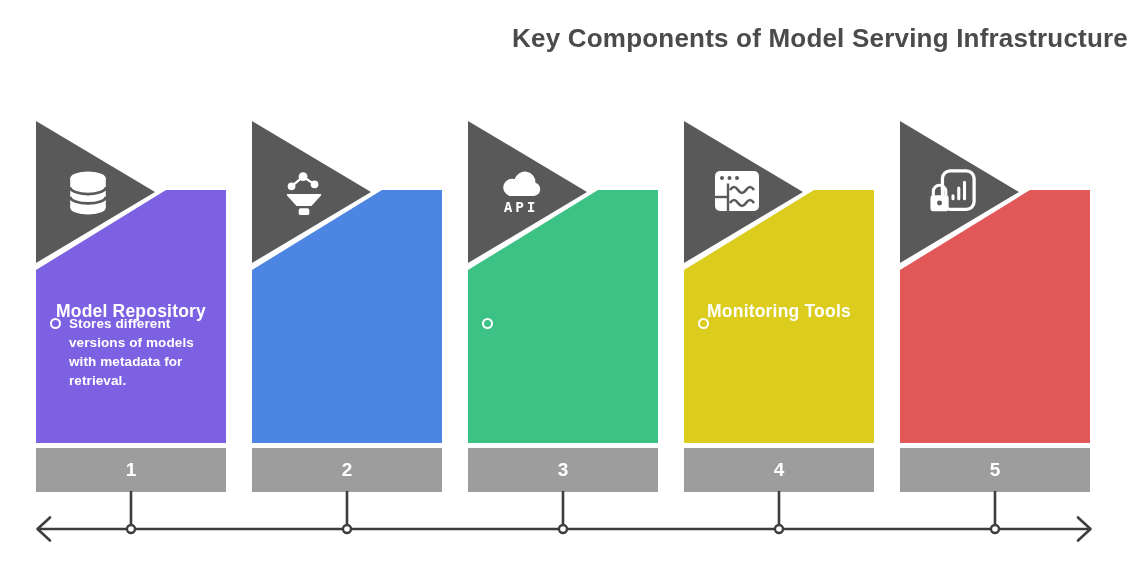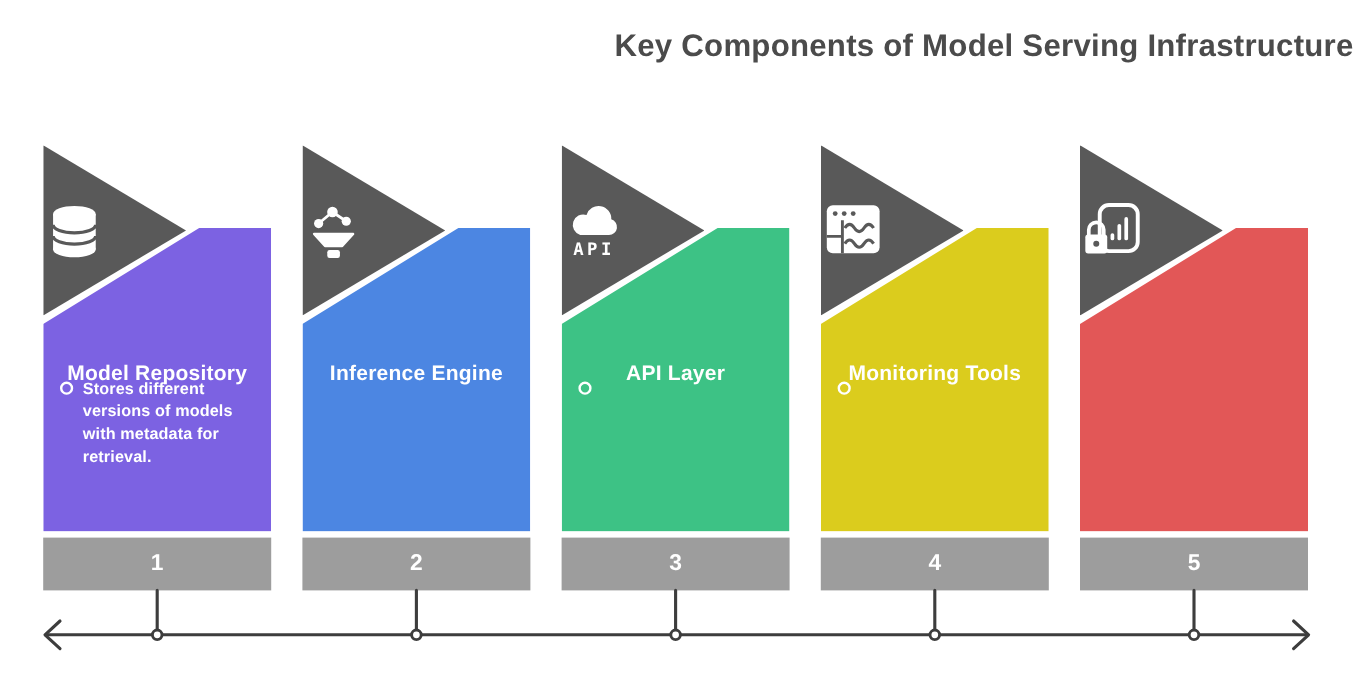--- a/index.html
+++ b/index.html
@@ -15,21 +15,21 @@
   .card{position:relative;width:190px;height:372px;--card-color:#888;}
   .card-shape{
     position:absolute;left:0;top:69px;width:190px;height:253px;
     background:var(--card-color);
     clip-path:polygon(130px 0,100% 0,100% 100%,0 100%,0 80px);
   }
   .tri{
     position:absolute;left:0;top:0;width:119px;height:142px;background:#595959;
     clip-path:polygon(0 0,100% 50%,0 100%);
   }
-  .icon{position:absolute;left:3px;top:46px;width:48px;height:52px;text-decoration:underline;}
+  .icon{position:absolute;left:29px;top:46px;width:48px;height:52px;text-decoration:underline;}
   .card-title{
     position:absolute;top:147px;left:0;width:100%;text-align:center;
     color:#fff;font-weight:bold;font-size:17.5px;letter-spacing:.2px;margin-top:33px;
   }
   .card-desc{position:absolute;top:193px;left:14px;right:8px;display:flex;gap:8px;}
   .bullet{
     flex:none;width:7px;height:7px;margin-top:4px;border:2px solid #fff;border-radius:50%;
   }
   .desc-text{
     color:#fff;font-weight:bold;font-size:13.5px;line-height:19px;
@@ -81,34 +81,32 @@
         <g stroke="#fff" stroke-width="2.4" fill="none">
           <path d="M11 17 L23 7 L35 15"></path>
         </g>
         <circle cx="11" cy="17" r="4" fill="#fff"></circle>
         <circle cx="23" cy="7" r="4.6" fill="#fff"></circle>
         <circle cx="35" cy="15" r="4" fill="#fff"></circle>
         <path d="M7 26 h34 l-9.5 10.5 h-15 Z" fill="#fff" stroke="#fff" stroke-width="2" stroke-linejoin="round"></path>
         <rect x="18.5" y="40" width="11" height="7" rx="2" fill="#fff"></rect>
       </svg>
     </div>
-    <div class="card-title">Inference Engine</div>
     <div class="numbar">2</div>
   </div>
 
   <div class="card" style="--card-color: #3dc285;">
     <div class="card-shape"></div>
     <div class="tri"></div>
     <div class="icon">
       <svg width="48" height="52" viewBox="0 0 50 48">
         <path d="M13 27 h25 a7 7 0 0 0 2-13.7 A11 11 0 0 0 18.5 9.5 A8.3 8.3 0 0 0 13 27 z" fill="#fff"></path>
         <text x="25" y="44" text-anchor="middle" font-size="15" font-weight="bold" letter-spacing="3" fill="#fff" font-family="'DejaVu Sans Mono',monospace">API</text>
       </svg>
     </div>
-    <div class="card-title">API Layer</div>
     <div class="card-desc">
       <span class="bullet"></span>
     </div>
     <div class="numbar">3</div>
   </div>
 
   <div class="card" style="--card-color: #dbcc1d;">
     <div class="card-shape"></div>
     <div class="tri"></div>
     <div class="icon">

